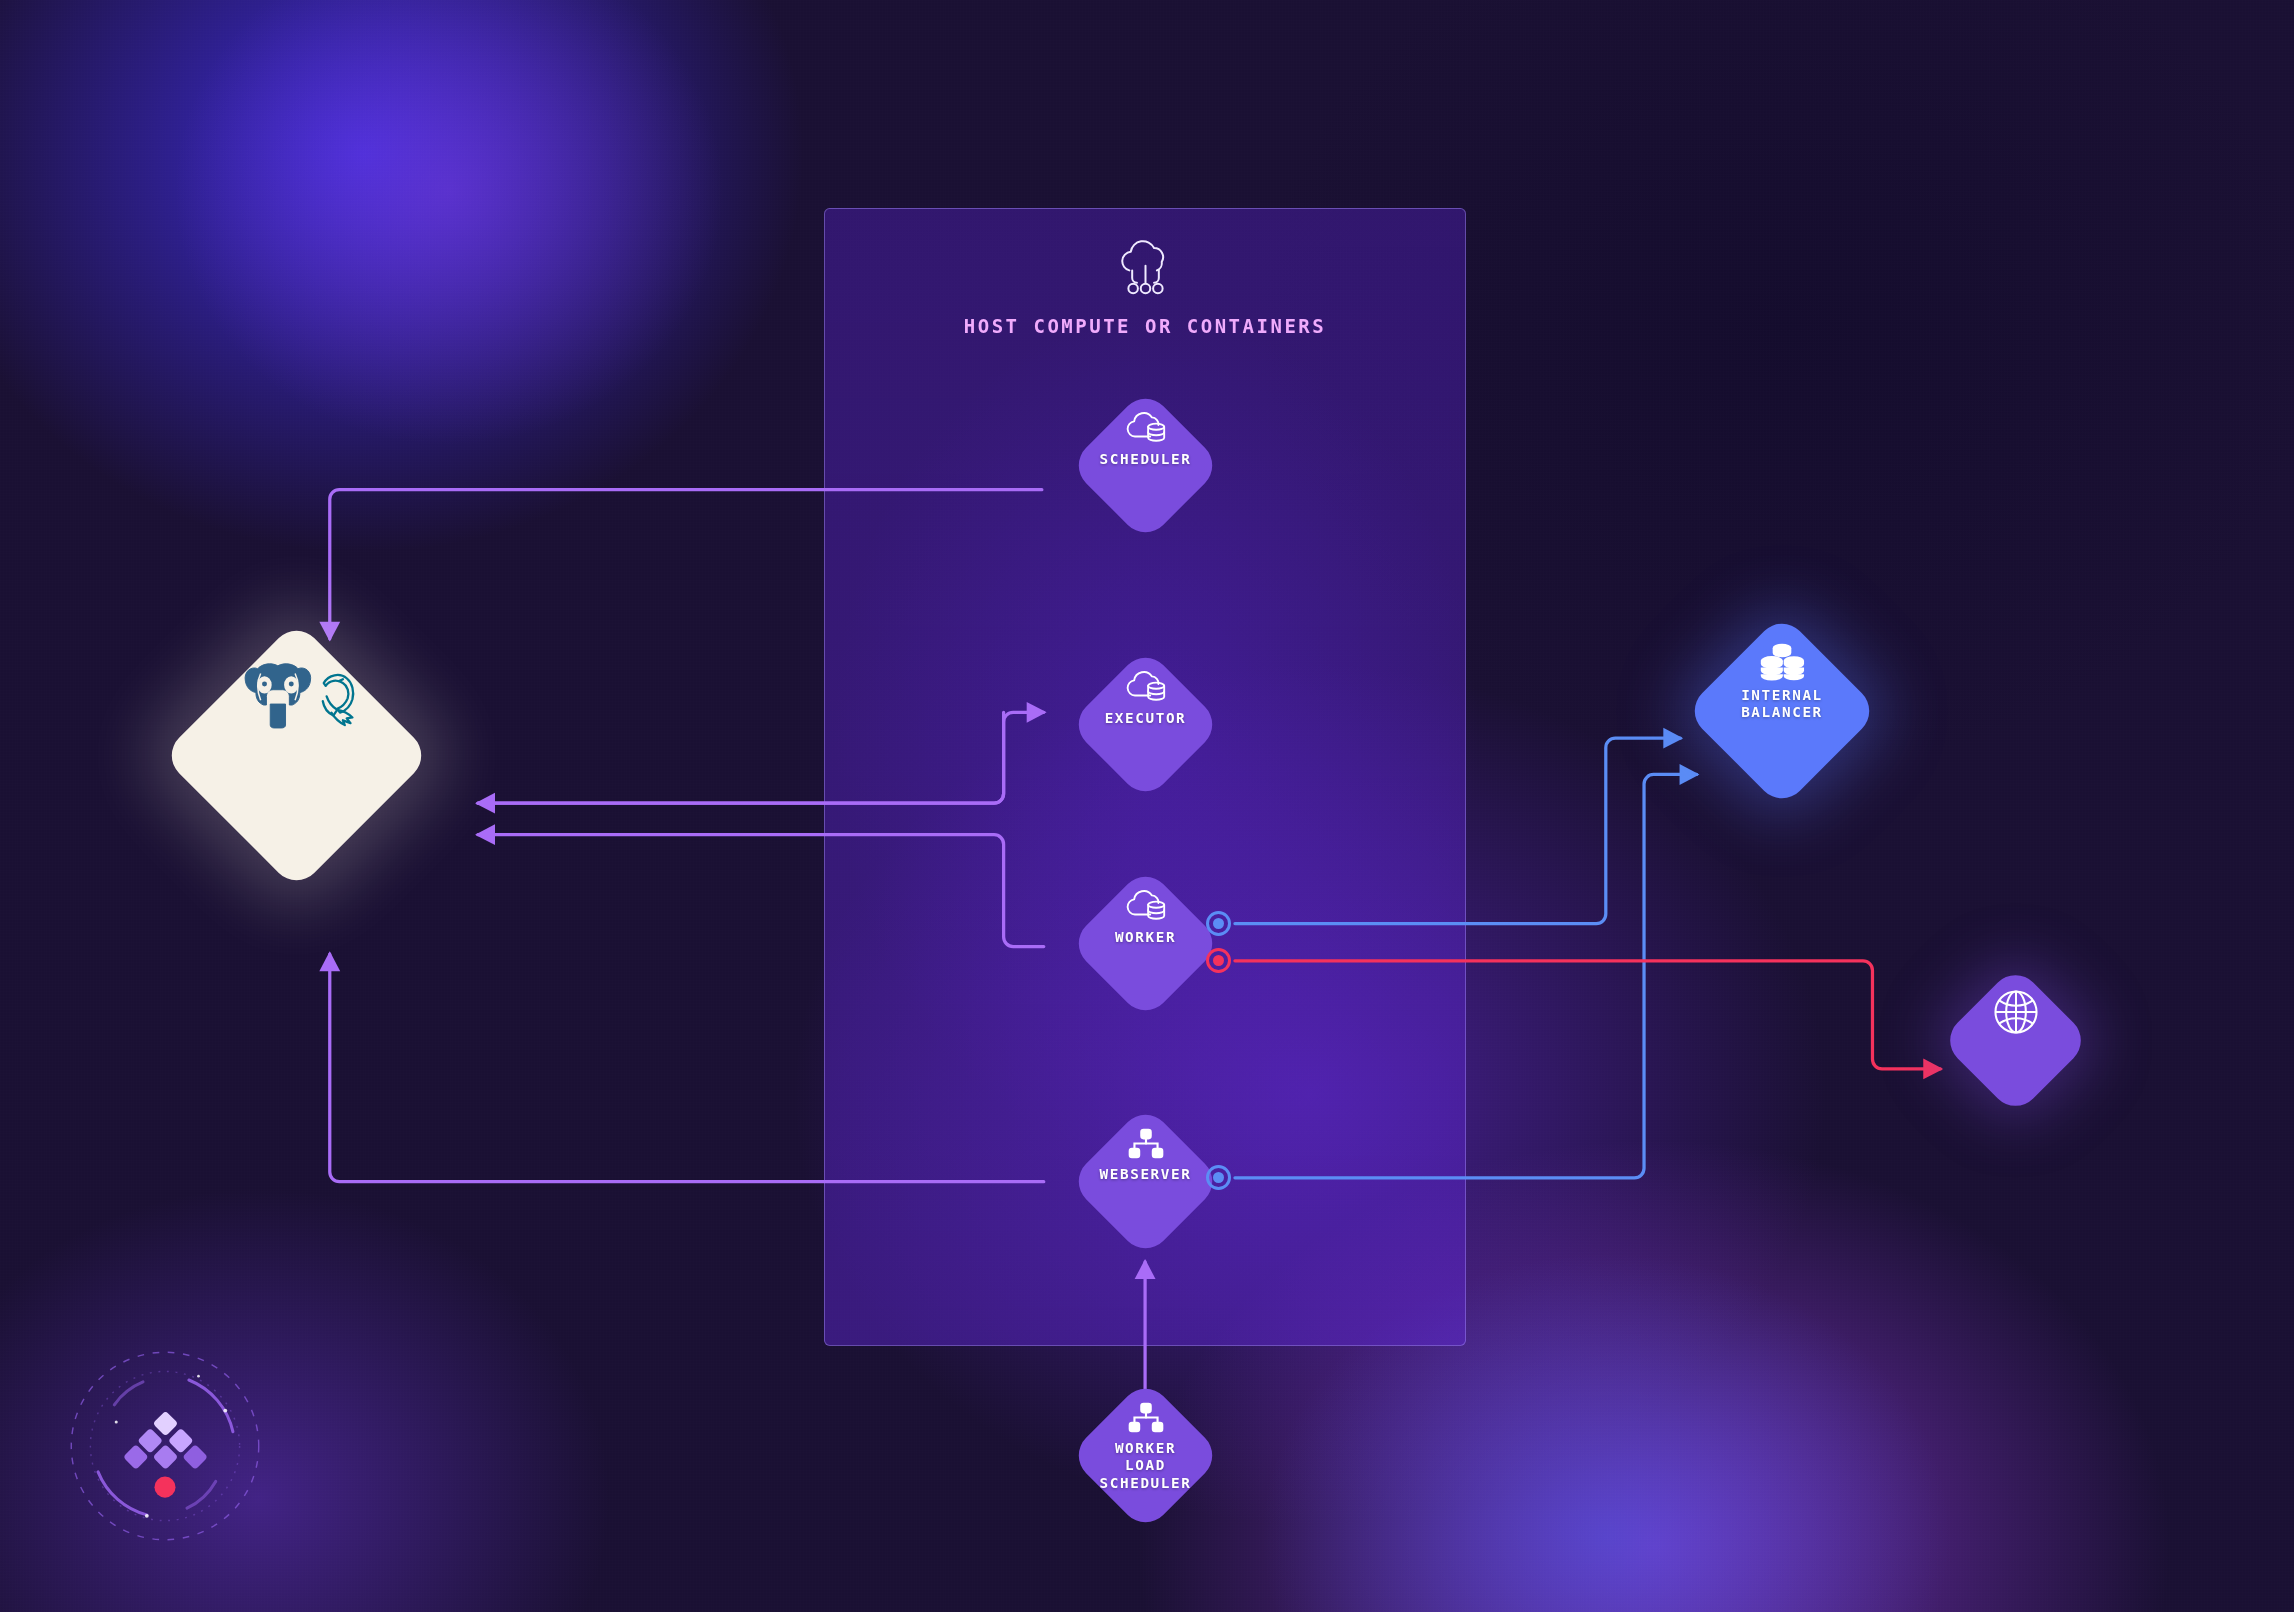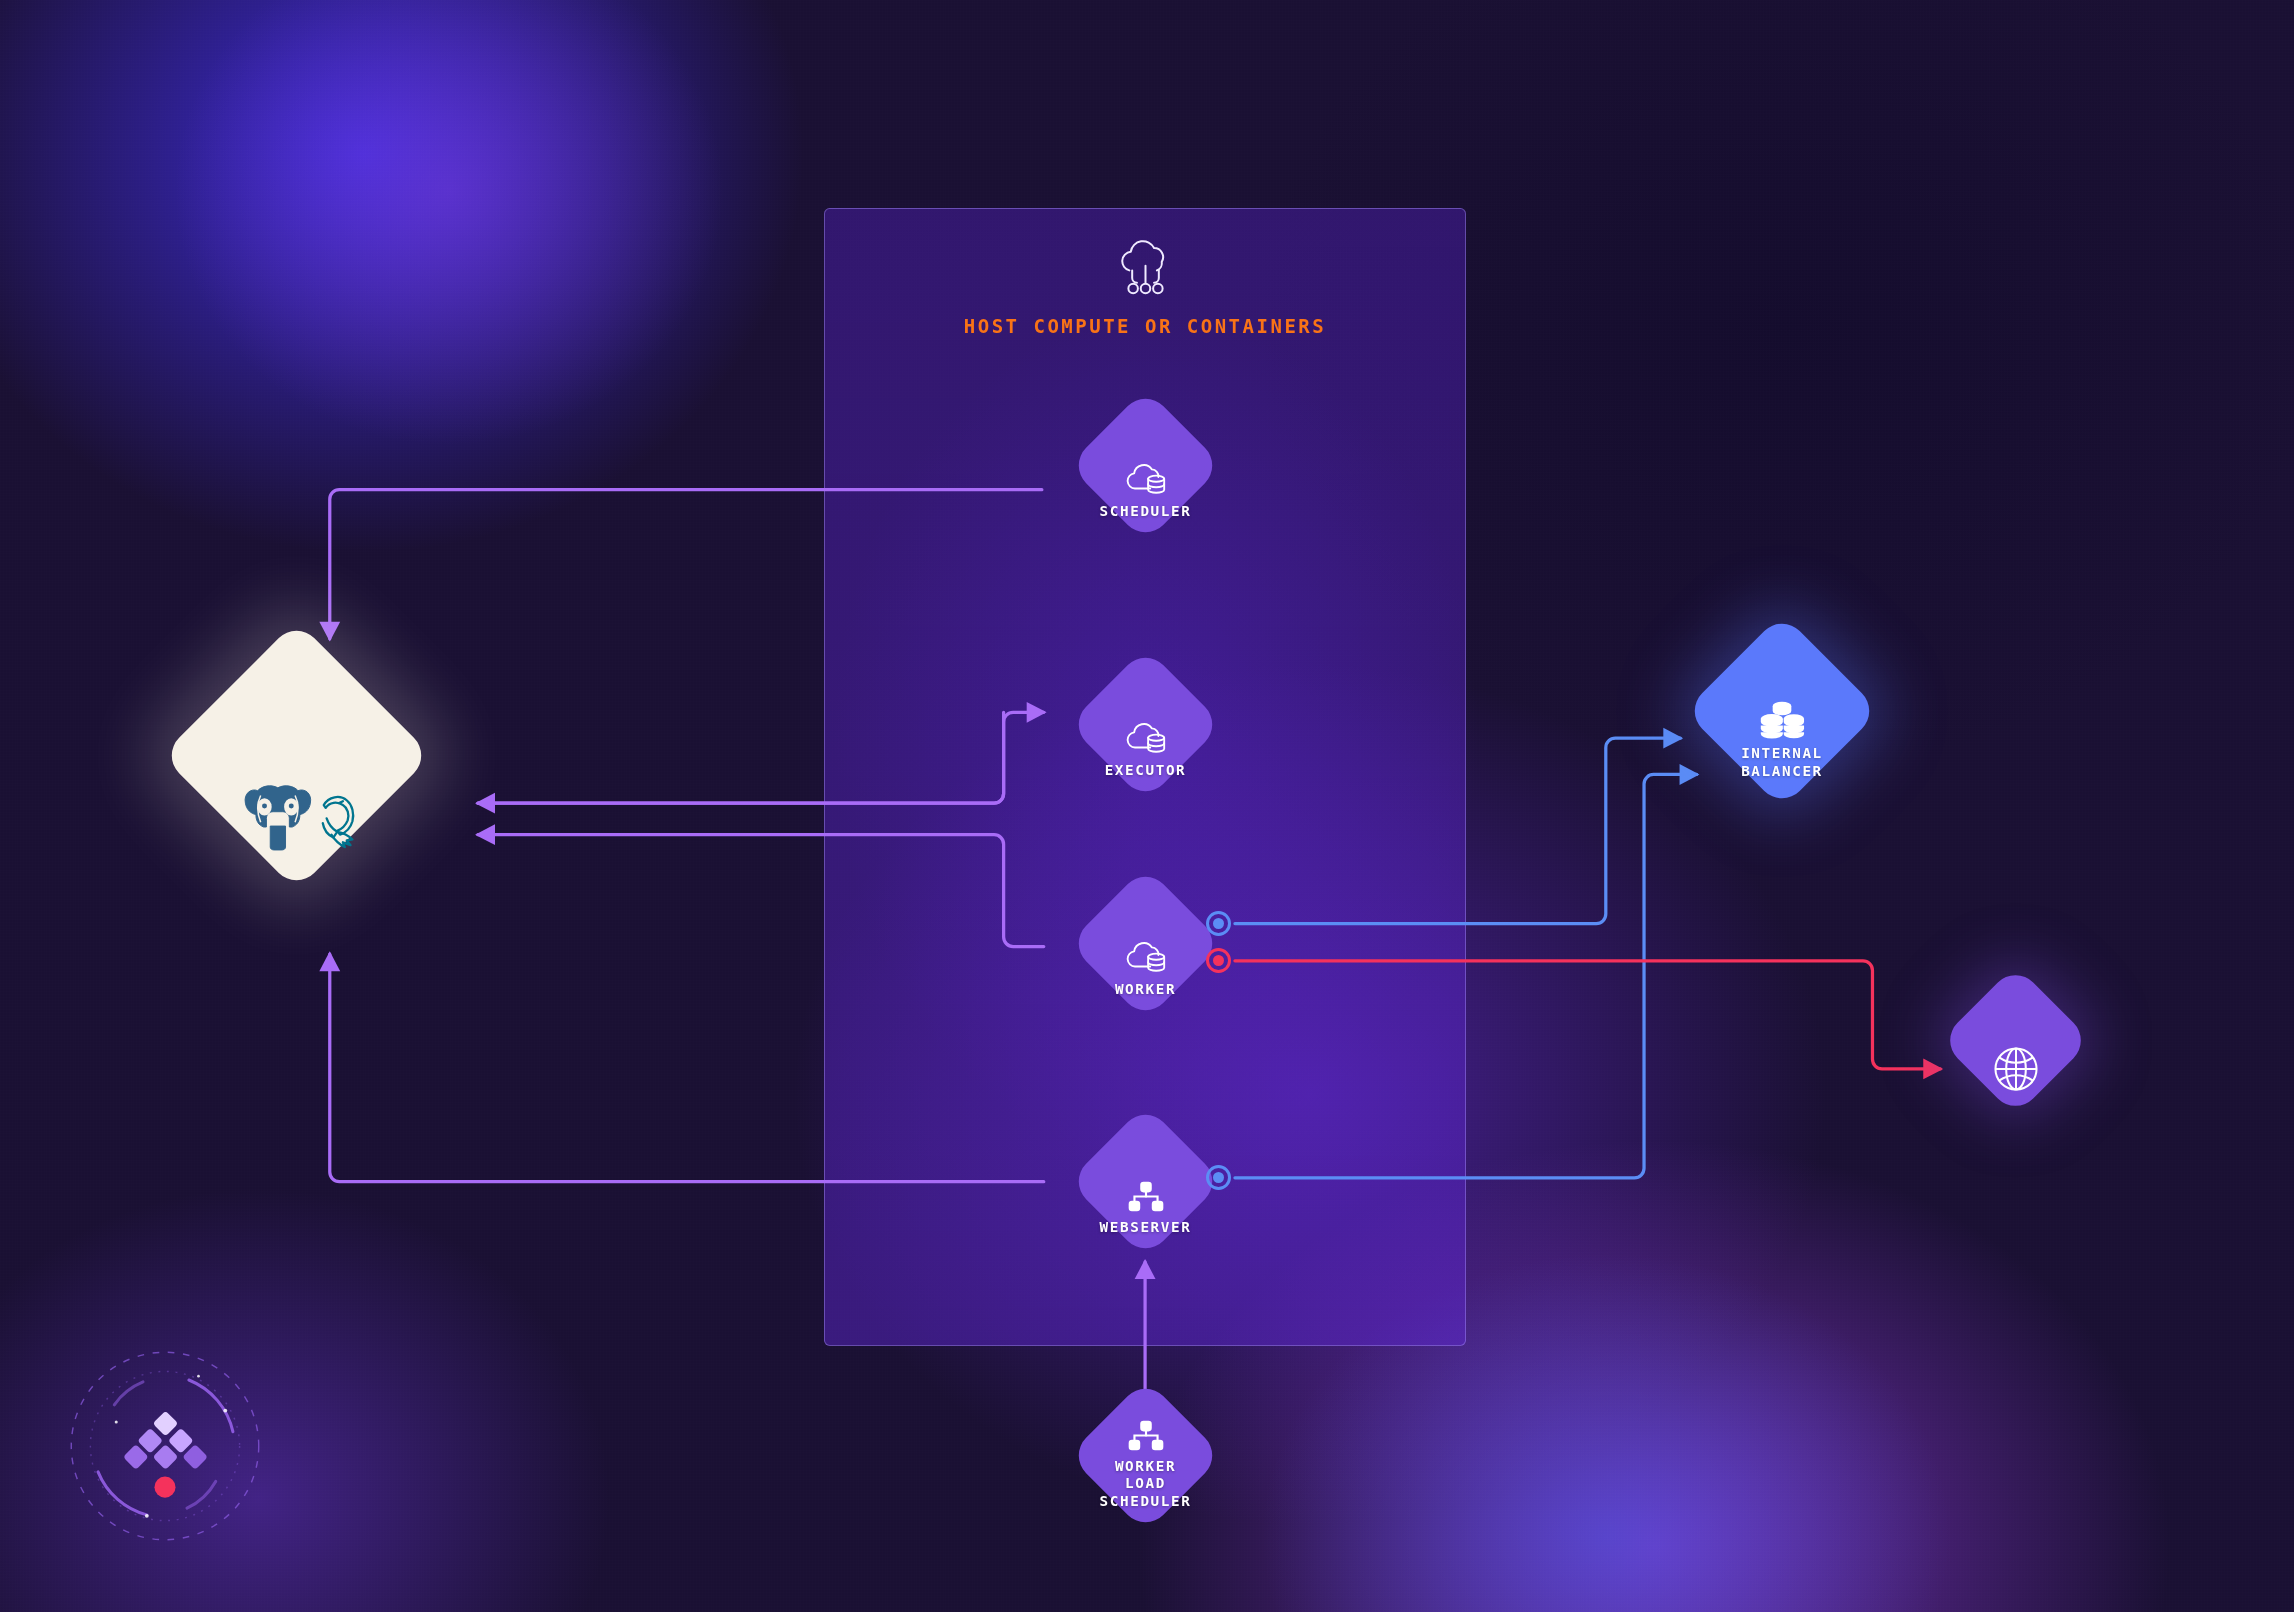--- a/index.html
+++ b/index.html
@@ -35,34 +35,34 @@
 
   
   #host-panel {
     position:absolute; left:824px; top:208px; width:642px; height:1138px;
     background:linear-gradient(180deg, rgba(86,34,200,.40), rgba(96,40,215,.46));
     border:1.5px solid rgba(173,150,255,.42);
     border-radius:5.7px;
   }
   #host-title {
     position:absolute; left:824px; top:315px; width:642px;
-    text-align:center; color:#f97316; font-size:19px; font-weight:bold;
+    text-align:center; color:#f0abfc; font-size:19px; font-weight:bold;
     letter-spacing:2.5px;
   }
   #host-icon { position:absolute; left:1111px; top:239px; width:69px; height:59px; }
 
   
   .node { position:absolute; }
   .dia {
     position:absolute; inset:0; border-radius:25px;
     transform:rotate(45deg);
   }
   .node .inner {
     position:absolute; inset:0; display:flex; flex-direction:column;
-    align-items:center; justify-content:flex-end; gap:5.7px;
+    align-items:center; justify-content:flex-start; gap:5.7px;
   }
   .node .lbl {
     color:#fff; font-size:14.3px; font-weight:bold; letter-spacing:1.6px;
     text-align:center; line-height:1.22; text-shadow:0 1px 2.9px rgba(0,0,0,.32);
   }
   .node svg { display:block; }
 
   .purple .dia { background:#7a4cdd; }
   .blue   .dia { background:#5b79fb; }
   .cream  .dia { background:#f6f1e7; }

